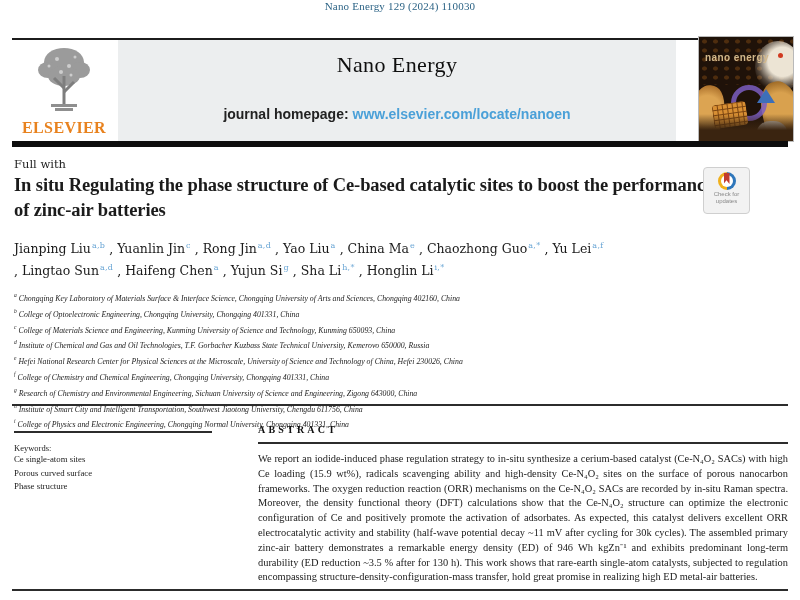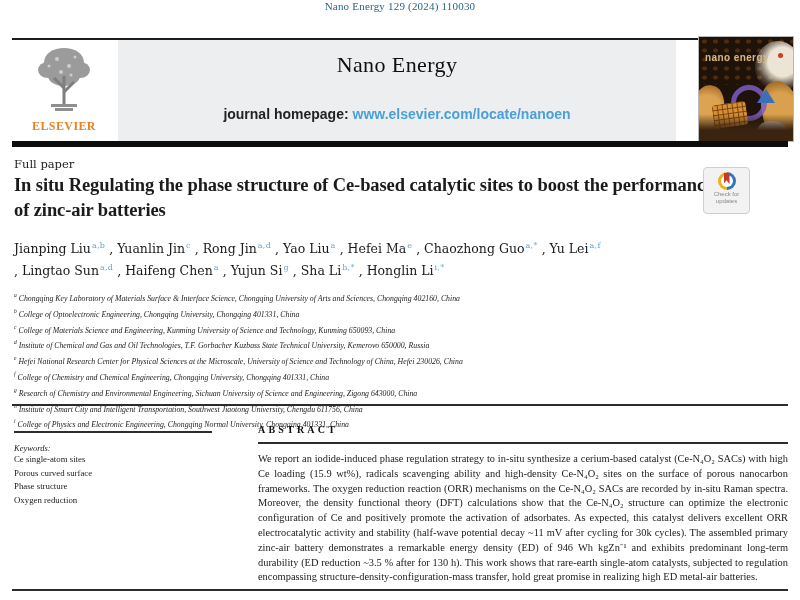--- a/index.html
+++ b/index.html
@@ -6,21 +6,21 @@
   .page{position:relative;width:800px;height:600px;background:#fff;overflow:hidden;
         font-family:"Liberation Serif",serif;color:#1b1b1b;}
 
   
   .journal-ref{position:absolute;top:0;left:0;width:100%;text-align:center;
                font-size:11px;color:#2d6486;letter-spacing:.2px;}
 
   
   .top-rule{position:absolute;top:38px;left:12px;width:776px;height:2px;background:#1c1c1c;}
   .elsevier-block{position:absolute;top:42px;left:12px;width:104px;height:98px;text-align:center;}
-  .elsevier-word{font-family:"Liberation Serif",serif;font-weight:700;font-size:12px;
+  .elsevier-word{font-family:"Liberation Serif",serif;font-weight:700;font-size:16px;
                  color:#e8821e;letter-spacing:.4px;margin-top:1px;}
   .journal-box{position:absolute;top:40px;left:118px;width:558px;height:101px;background:#eceeef;
                text-align:center;}
   .contents-line{margin-top:11px;font-size:10.5px;font-weight:700;color:#1a1a1a;}
   .contents-line a{color:#55a7d8;text-decoration:none;font-weight:700;}
   .journal-name{margin-top:12px;font-size:22px;color:#0f0f0f;letter-spacing:.4px;}
   .homepage-line{margin-top:28px;font-family:Liberation Sans, sans-serif;font-size:14px;
                  font-weight:700;color:#222;}
   .homepage-line a{color:#4aa0d8;text-decoration:none;}
 
@@ -83,21 +83,21 @@
           font-size:7.8px;line-height:12.2px;color:#1c1c1c;}
   .affil sup{font-size:5.5px;margin-right:2px;}
 
   .mid-rule{position:absolute;top:404px;left:12px;width:776px;height:2px;background:#2c2c2c;}
 
   
   .col-heading{font-size:10px;font-weight:700;letter-spacing:3.2px;color:#111;}
   .col-rule{height:2px;background:#2c2c2c;margin-top:7px;}
   .col-left{position:absolute;top:424px;left:14px;width:200px;}
   .col-left .col-rule{width:198px;}
-  .kw-label{font-style:italic;font-size:8.5px;margin-top:10px;}
+  .kw-label{font-size:8.5px;margin-top:10px;}
   .kw{font-size:8.8px;line-height:13.5px;}
   .col-right{position:absolute;top:424px;left:258px;width:530px;}
   .abstract-text{margin:8px 0 12px;font-size:10.4px;line-height:14.8px;text-align:justify;color:#1b1b1b;}
 
   .bottom-rule{position:absolute;top:589px;left:12px;width:776px;height:2px;background:#2c2c2c;}
 </style>
 </head>
 <body>
 
 <div class="page">
@@ -149,21 +149,21 @@
     <div class="cover-ring"></div>
     <div class="cover-tent"></div>
     <div class="cover-honeycomb"></div>
     <div class="cover-gray"></div>
     <div class="cover-band"></div>
     <div class="cover-title">nano energy</div>
   </div>
 
   <div class="black-bar"></div>
 
-  <div class="type-label">Full paper</div>
+  <div class="type-label">Full with</div>
 
   <h1 class="title">In situ Regulating the phase structure of Ce-based catalytic sites to boost the performance of zinc-air batteries</h1>
 
   <div class="check-badge">
     <div class="cm-ring">
       <div class="cm-mark"></div>
     </div>
     <div class="badge-text">Check for updates</div>
   </div>
 
@@ -172,21 +172,21 @@
       
     
         <span class="auth"><span>Jianping Liu</span><sup class="asup">a,b</sup></span>
       
         <span class="auth"><span>, Yuanlin Jin</span><sup class="asup">c</sup></span>
       
         <span class="auth"><span>, Rong Jin</span><sup class="asup">a,d</sup></span>
       
         <span class="auth"><span>, Yao Liu</span><sup class="asup">a</sup></span>
       
-        <span class="auth"><span>, Hefei Ma</span><sup class="asup">e</sup></span>
+        <span class="auth"><span>, China Ma</span><sup class="asup">e</sup></span>
       
         <span class="auth"><span>, Chaozhong Guo</span><sup class="asup">a,*</sup></span>
       
         <span class="auth"><span>, Yu Lei</span><sup class="asup">a,f</sup></span>
       </p>
     <p>
       
     
         <span class="auth"><span>, Lingtao Sun</span><sup class="asup">a,d</sup></span>
       
@@ -227,21 +227,20 @@
     <div class="col-rule"></div>
     <div class="kw-label">Keywords:</div>
     <div class="kw-list">
 
         <div class="kw">Ce single-atom sites</div>
 
         <div class="kw">Porous curved surface</div>
 
         <div class="kw">Phase structure</div>
 
-        <div class="kw">Oxygen reduction</div>
       </div>
   </div>
 
   <div class="col-right">
     <div class="col-heading">ABSTRACT</div>
     <div class="col-rule"></div>
     <p class="abstract-text">We report an iodide-induced phase regulation strategy to in-situ synthesize a cerium-based catalyst (Ce-N₄O₂ SACs) with high Ce loading (15.9 wt%), radicals scavenging ability and high-density Ce-N₄O₂ sites on the surface of porous nanocarbon frameworks. The oxygen reduction reaction (ORR) mechanisms on the Ce-N₄O₂ SACs are recorded by in-situ Raman spectra. Moreover, the density functional theory (DFT) calculations show that the Ce-N₄O₂ structure can optimize the electronic configuration of Ce and positively promote the activation of adsorbates. As expected, this catalyst delivers excellent ORR electrocatalytic activity and stability (half-wave potential decay ~11 mV after cycling for 30k cycles). The assembled primary zinc-air battery demonstrates a remarkable energy density (ED) of 946 Wh kgZn⁻¹ and exhibits predominant long-term durability (ED reduction ~3.5 % after for 130 h). This work shows that rare-earth single-atom catalysts, subjected to regulation encompassing structure-density-configuration-mass transfer, hold great promise in realizing high ED metal-air batteries.</p>
   </div>
 
   <div class="bottom-rule"></div>

